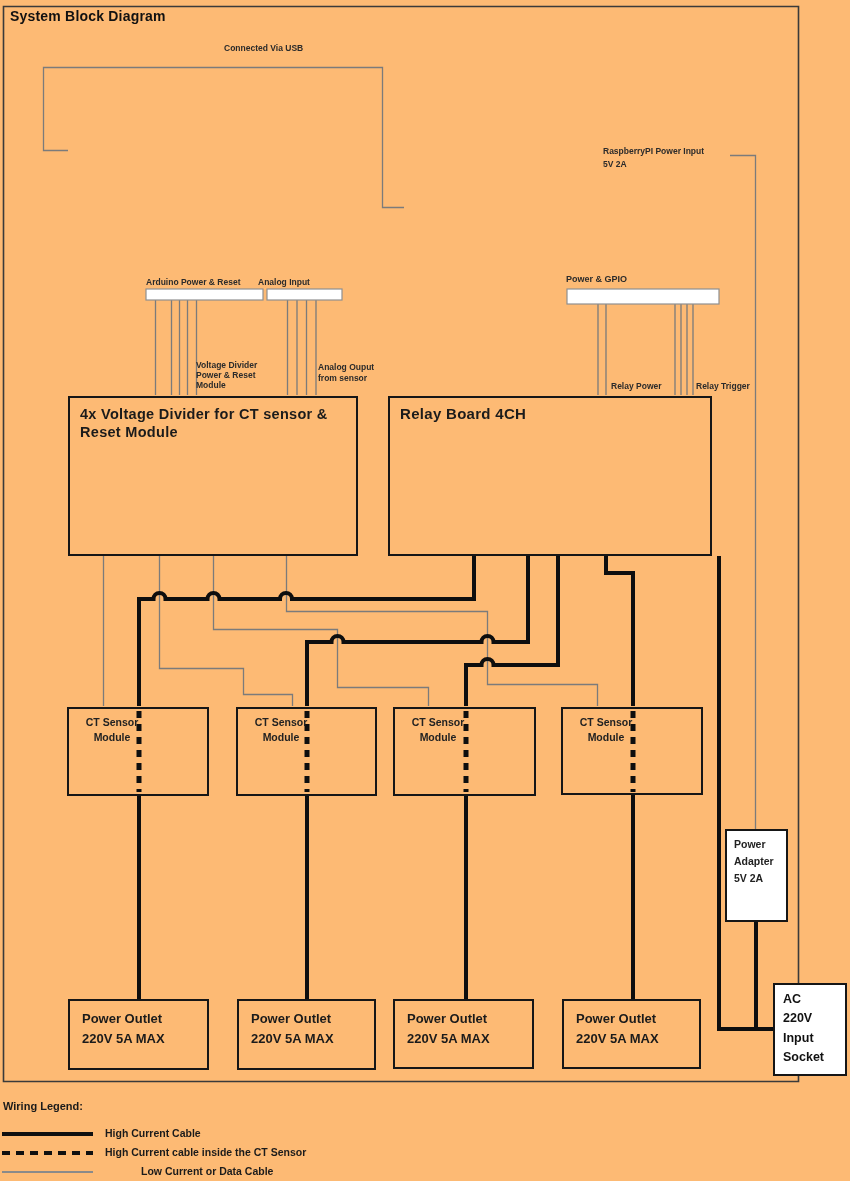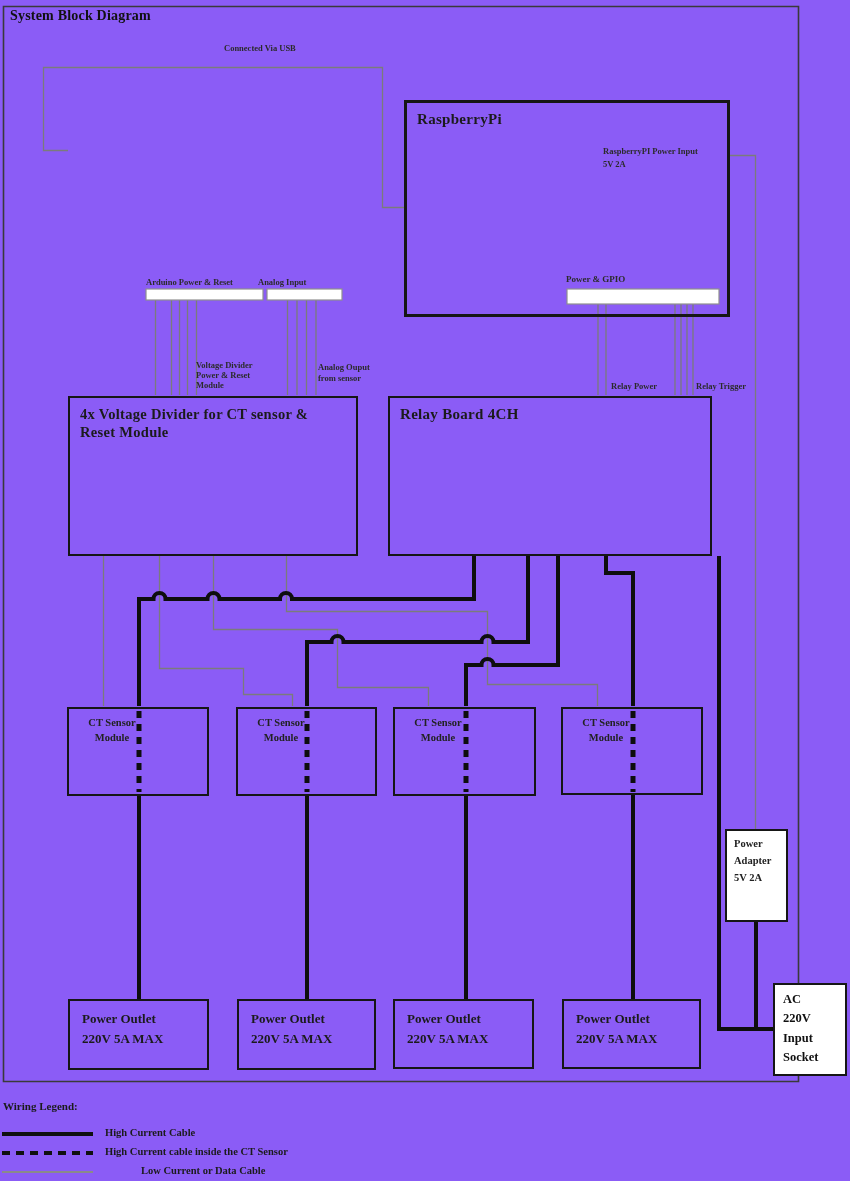--- a/index.html
+++ b/index.html
@@ -1,18 +1,18 @@
 <!DOCTYPE html>
 <html><head>
 <meta charset="utf-8">
 <style>
   html,body{margin:0;padding:0;background:#ffffff;}
   .stage{
-    position:relative;width:850px;height:1181px;background:#8b5cf6;
-    font-family:Liberation Serif, serif;color:#1c1c1c;overflow:hidden;
+    position:relative;width:850px;height:1181px;background:#fdba74;
+    font-family:Liberation Sans, sans-serif;color:#1c1c1c;overflow:hidden;
   }
   svg.wires{position:absolute;left:0;top:0;}
   .box{position:absolute;box-sizing:border-box;border:2.5px solid #161616;background:transparent;}
   .box.b3{border-width:3px;}
   .box.b2{border-width:2px;}
   .box.white{background:#ffffff;}
   .box-title{padding:7px 10px;font-size:15px;font-weight:600;letter-spacing:.3px;color:#1b1b1b;line-height:1.25;}
   .box-title.md{font-size:14.5px;}
   .lbl{position:absolute;font-size:8.5px;font-weight:600;color:#2b2b2b;white-space:nowrap;line-height:1.25;}
   .lbl.center{white-space:normal;}
@@ -73,23 +73,20 @@
       <path d="M139,711 V792"></path>
       <path d="M307,711 V792"></path>
       <path d="M466,711 V792"></path>
       <path d="M633,711 V792"></path>
     </g>
   </svg>
 
   <div class="page-title">System Block Diagram</div>
 
 
-  <div class="box b3" style="left:404px;top:100px;width:326px;height:217px;">
-    <div class="box-title">RaspberryPi</div>
-  </div>
 
   <div class="box" style="left:68px;top:396px;width:290px;height:160px;">
     <div class="box-title md">
       <div>4x Voltage Divider for CT sensor &amp;</div>
       <div>Reset Module</div>
     </div>
   </div>
 
   <div class="box" style="left:388px;top:396px;width:324px;height:160px;">
     <div class="box-title">Relay Board 4CH</div>

